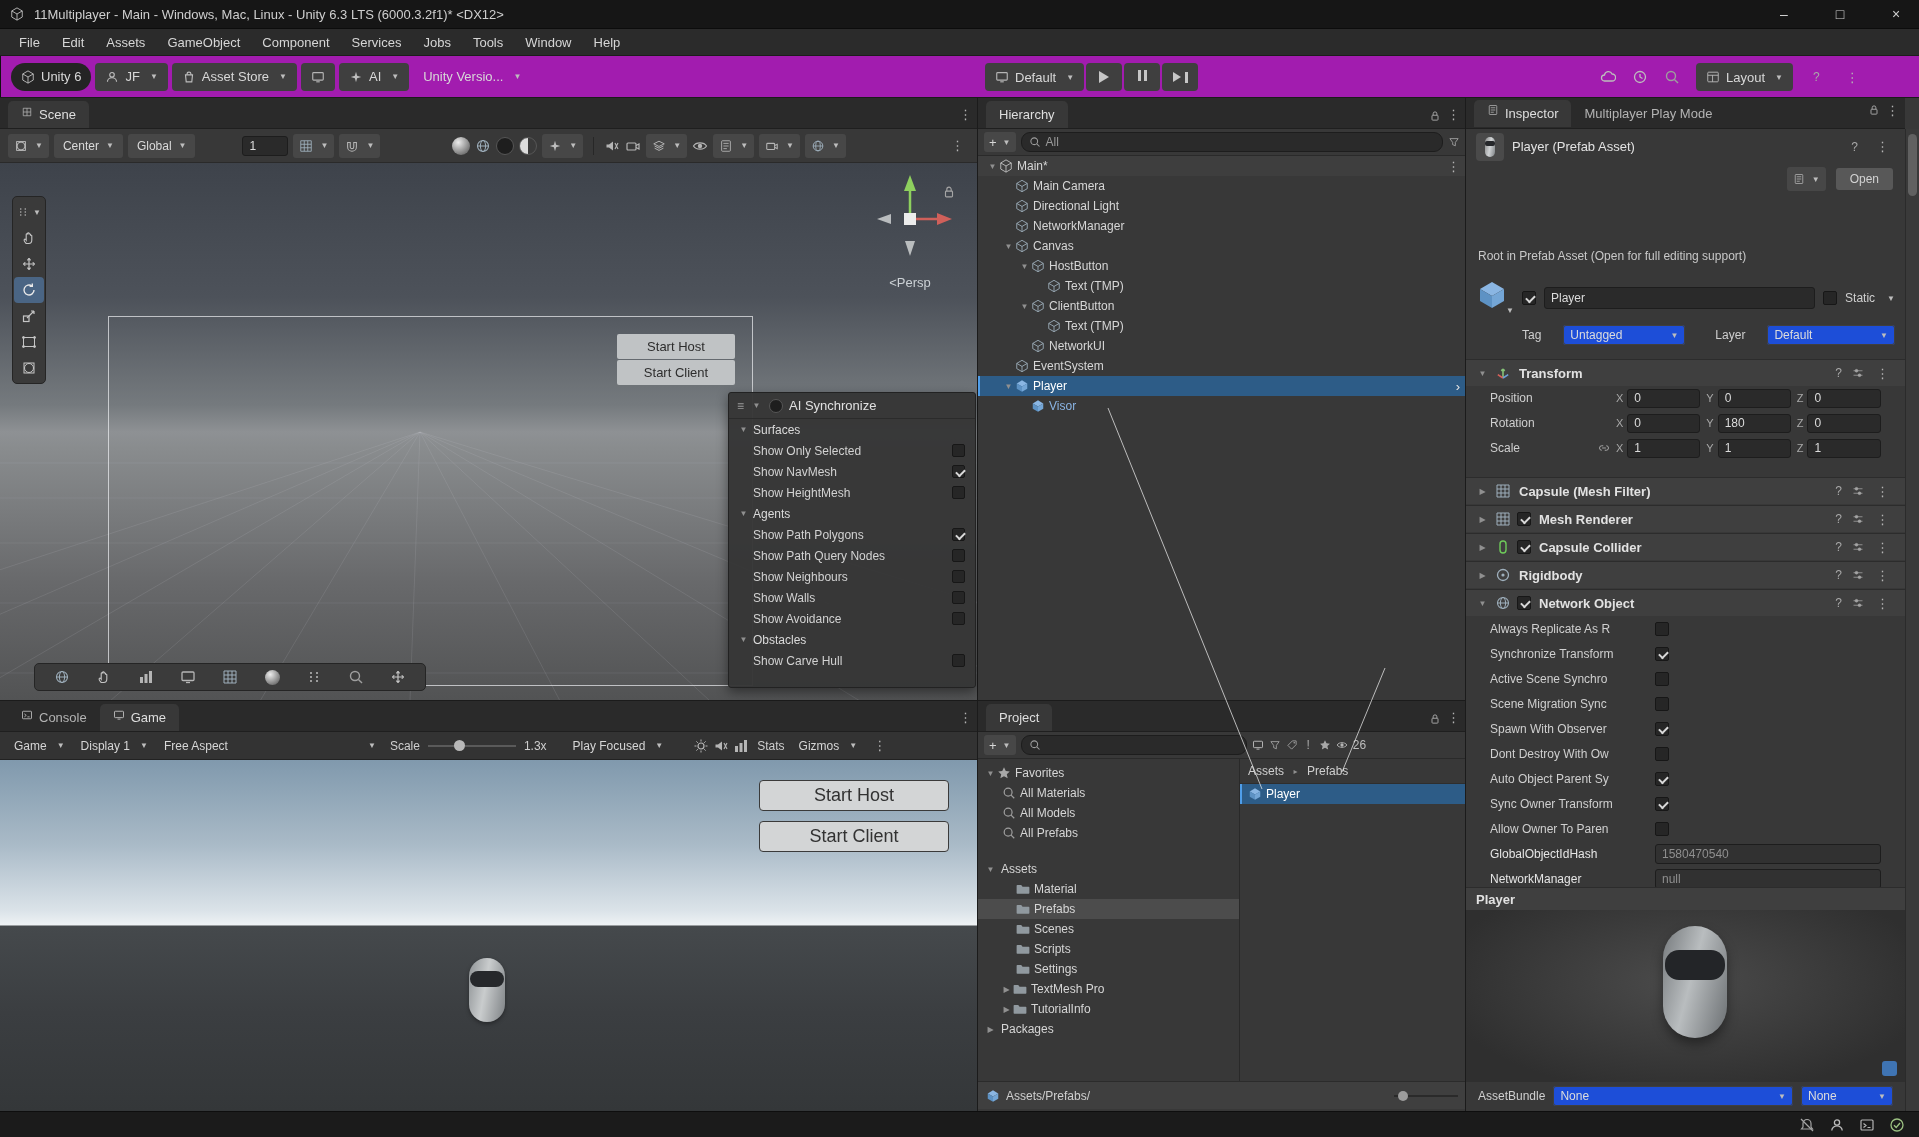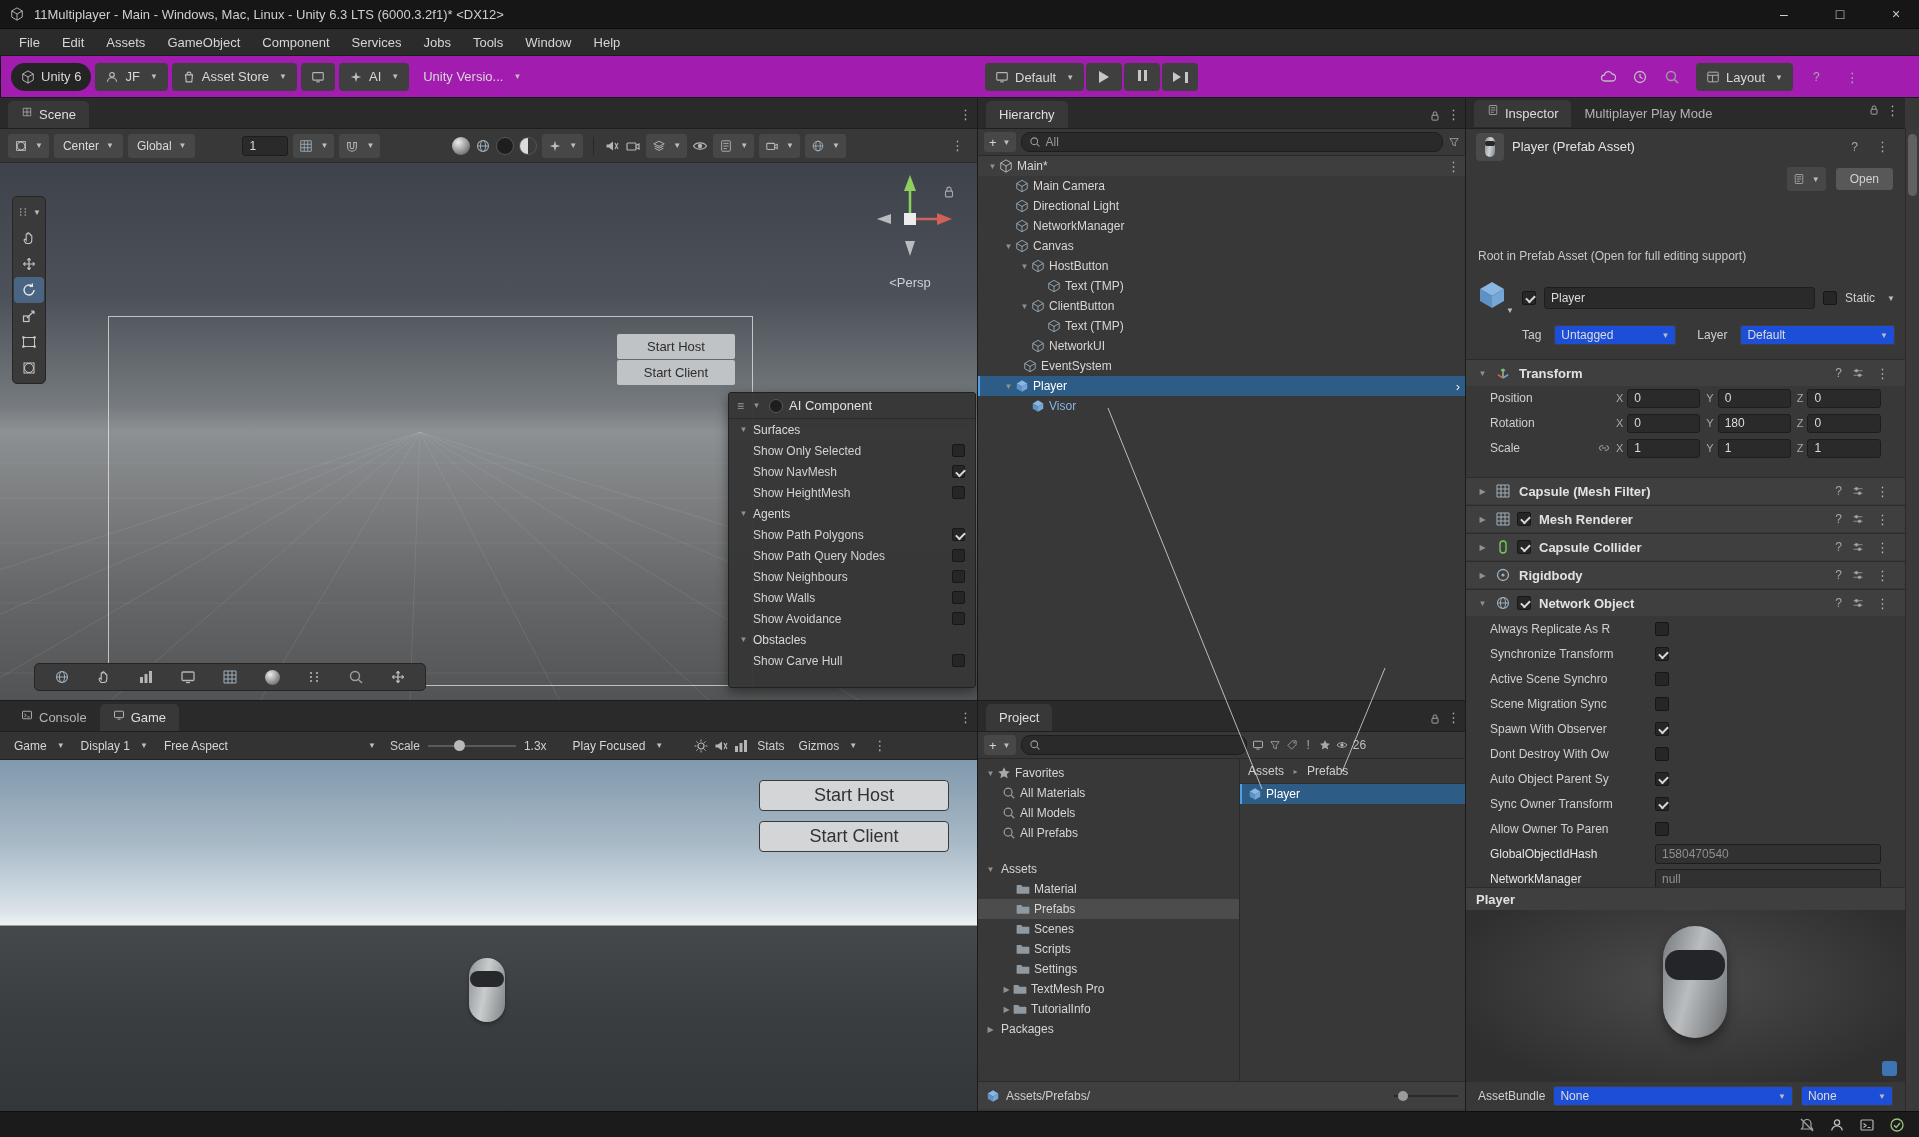--- a/index.html
+++ b/index.html
@@ -587,21 +587,21 @@
       <svg id="gizmo-lock" class="i14" viewBox="0 0 16 16">
           <use href="#ico-lock"></use>
         </svg>
       <div id="persp-label">&lt;Persp</div>
 
       <div id="ai-nav">
         <div class="ainav-h">
           <span class="grip">≡</span>
           <span class="fold">▼</span>
           <div class="circ c-dark" style="width:14px;height:14px"></div>
-          <span>AI Component</span>
+          <span>AI Synchronize</span>
         </div>
         <div class="ainav-row sec">
           <span class="fold">▼</span>
           <span>Surfaces</span>
         </div>
         <div class="ainav-row">
           <span>Show Only Selected</span>
           <span class="cb"></span>
         </div>
         <div class="ainav-row">
@@ -837,21 +837,21 @@
           </svg>
         <span class="lbl">Text (TMP)</span>
       </div>
       <div class="trow" style="padding-left:40px">
         <span class="fold"></span>
           <svg class="i14" viewBox="0 0 16 16">
             <use href="#ico-cube"></use>
           </svg>
         <span class="lbl">NetworkUI</span>
       </div>
-      <div class="trow" style="padding-left:32px">
+      <div class="trow" style="padding-left:24px">
         <span class="fold"></span>
           <svg class="i14" viewBox="0 0 16 16">
             <use href="#ico-cube"></use>
           </svg>
         <span class="lbl">EventSystem</span>
       </div>
       <div class="trow sel" style="padding-left:24px">
         <span class="fold">▼</span>
         <svg class="i14" viewBox="0 0 16 16">
             <use href="#ico-cubefill"></use>
@@ -1064,21 +1064,21 @@
           <span class="dd-arrow" style="position:absolute;right:0;bottom:2px">▼</span>
         </div>
         <span class="cb checked"></span>
         <div class="field" style="flex:1;height:22px">
           <span>Player</span>
         </div>
         <span class="cb"></span>
         <span style="color:#cfcfcf">Static</span>
         <span class="dd-arrow">▼</span>
       </div>
-      <div class="irow" style="top:224px;height:26px;padding:0 10px;gap:13px">
+      <div class="irow" style="top:224px;height:26px;padding:0 10px;gap:22px">
         <span style="margin-left:46px;color:#cfcfcf">Tag</span>
         <div class="ddl" style="width:122px">
           <span>Untagged</span>
           <span class="dd-arrow" style="margin-left:auto">▼</span>
         </div>
         <span style="margin-left:8px;color:#cfcfcf">Layer</span>
         <div class="ddl" style="flex:1">
           <span>Default</span>
           <span class="dd-arrow" style="margin-left:auto">▼</span>
         </div>

